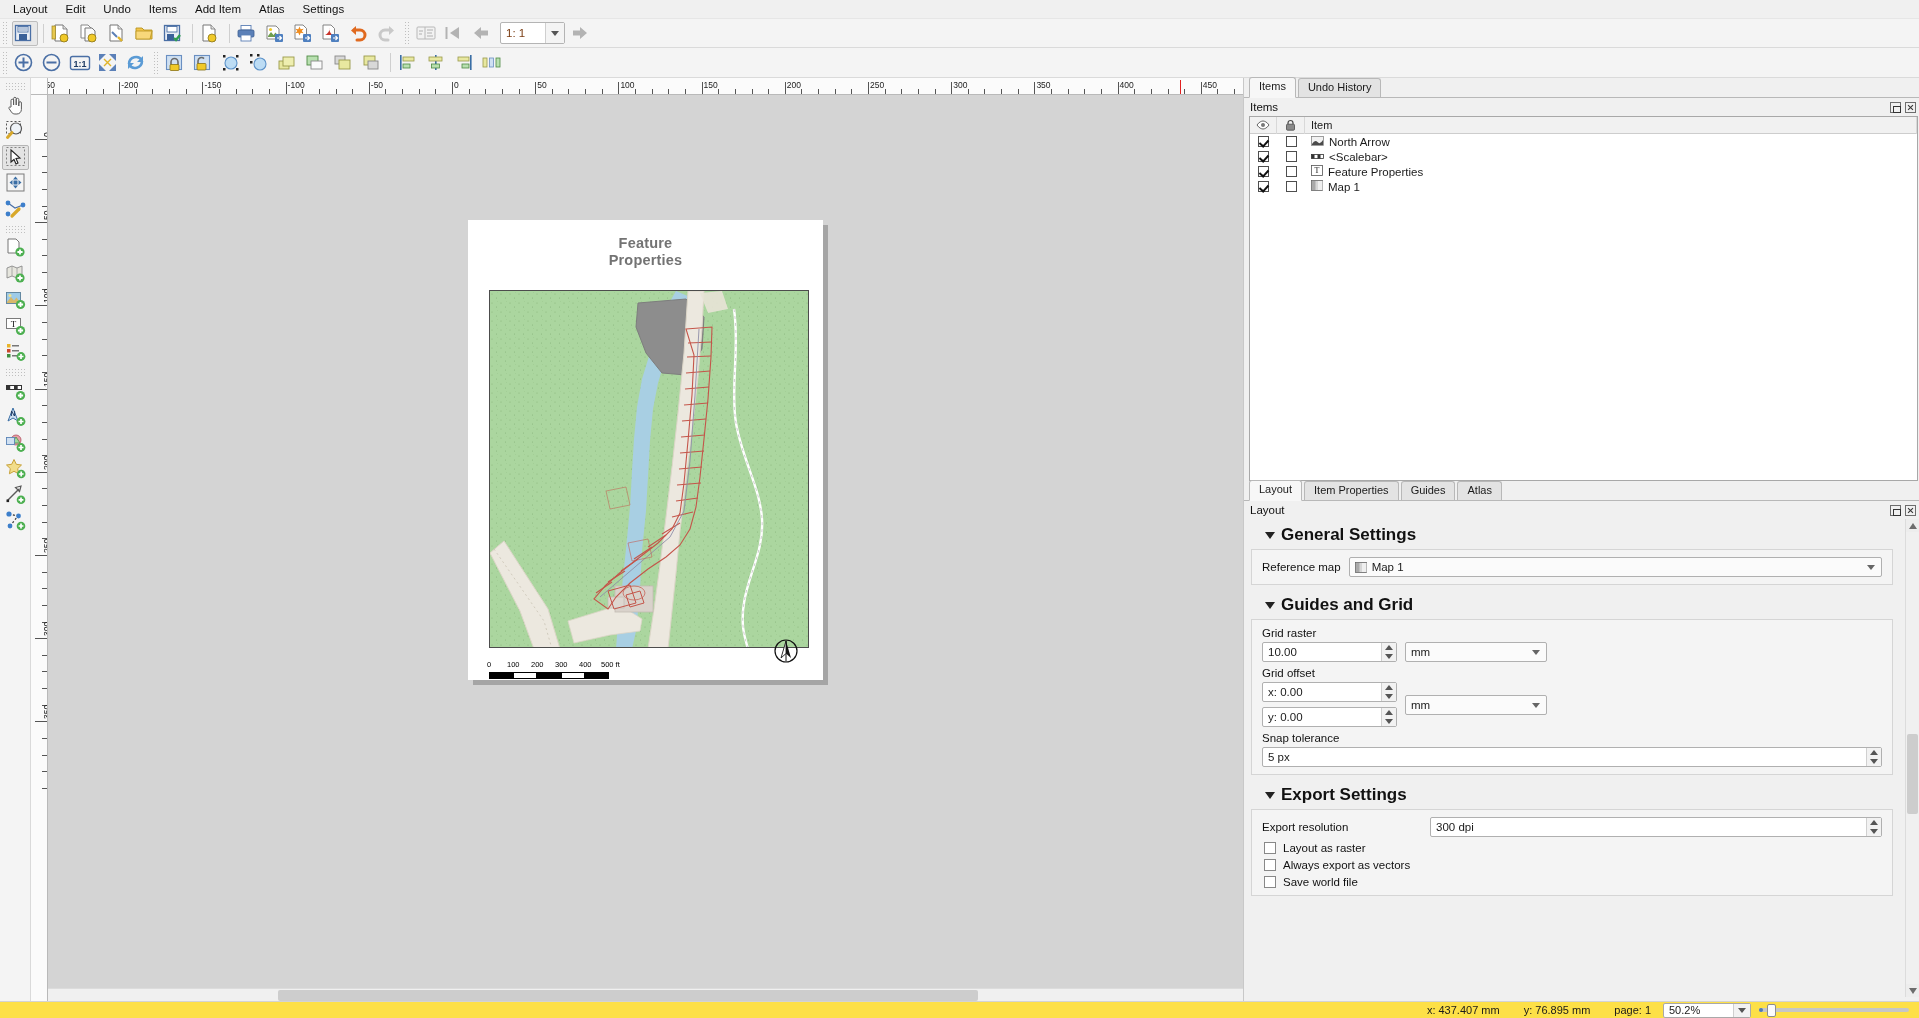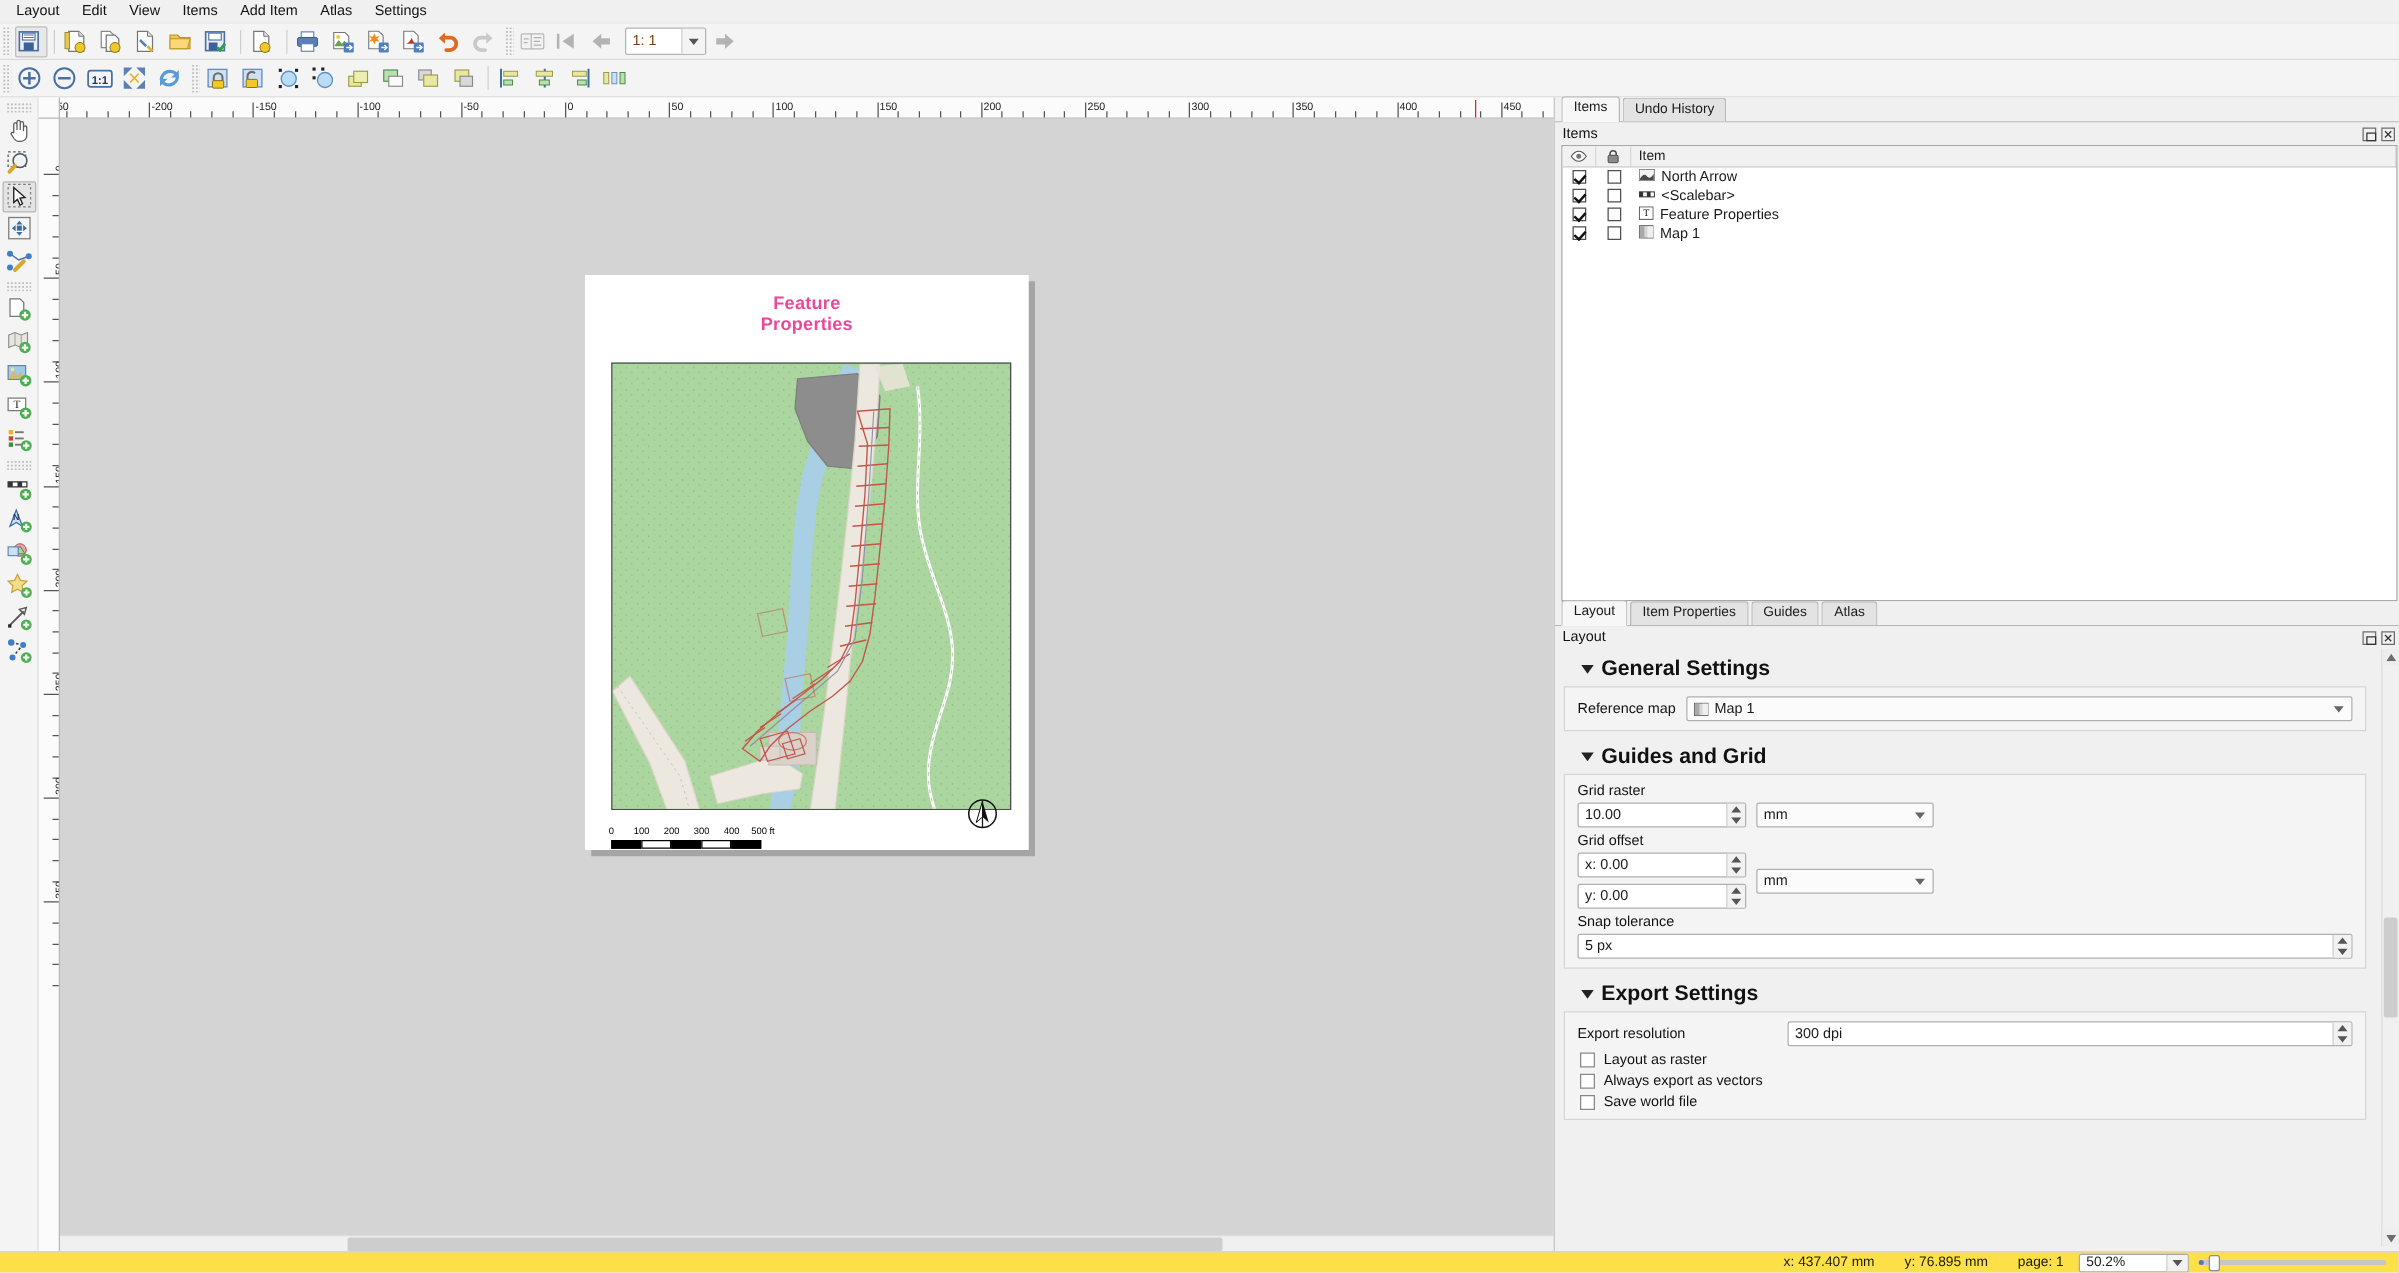--- a/index.html
+++ b/index.html
@@ -116,21 +116,21 @@
     background: #d4d4d4; overflow: hidden;
   }
   #page {
     position: absolute; left: 420px; top: 125px; width: 355px; height: 460px;
     background: #ffffff;
     box-shadow: 5px 5px 0 rgba(0,0,0,0.22);
   }
   #pageTitle {
     position: absolute; top: 15px; left: 0; width: 100%;
     text-align: center; font-weight: bold; font-size: 14.5px;
-    line-height: 17px; color: #ec4899; letter-spacing: .2px;
+    line-height: 17px; color: #737373; letter-spacing: .2px;
   }
   #mapFrame {
     position: absolute; left: 21px; top: 70px; width: 320px; height: 358px;
     border: 1px solid #4c4c4c; overflow: hidden; background: #a8d5a0;
   }
   #mapFrame svg { display: block; }
   #scalebarWrap {
     position: absolute; left: 21px; top: 440px; width: 150px; height: 26px;
   }
   .sbNum { position: absolute; font-size: 7.5px; color: #000; top: 0; }
@@ -317,21 +317,21 @@
   }
 </style>
 </head>
 <body>
 
 <div id="app">
 
   <div class="menubar">
     <div class="mi">Layout</div>
     <div class="mi">Edit</div>
-    <div class="mi">View</div>
+    <div class="mi">Undo</div>
     <div class="mi">Items</div>
     <div class="mi">Add Item</div>
     <div class="mi">Atlas</div>
     <div class="mi">Settings</div>
   </div>
 
   <div class="toolbar" id="toolbar1">
     <div class="grip"></div>
 
     <div class="tbtn active">

